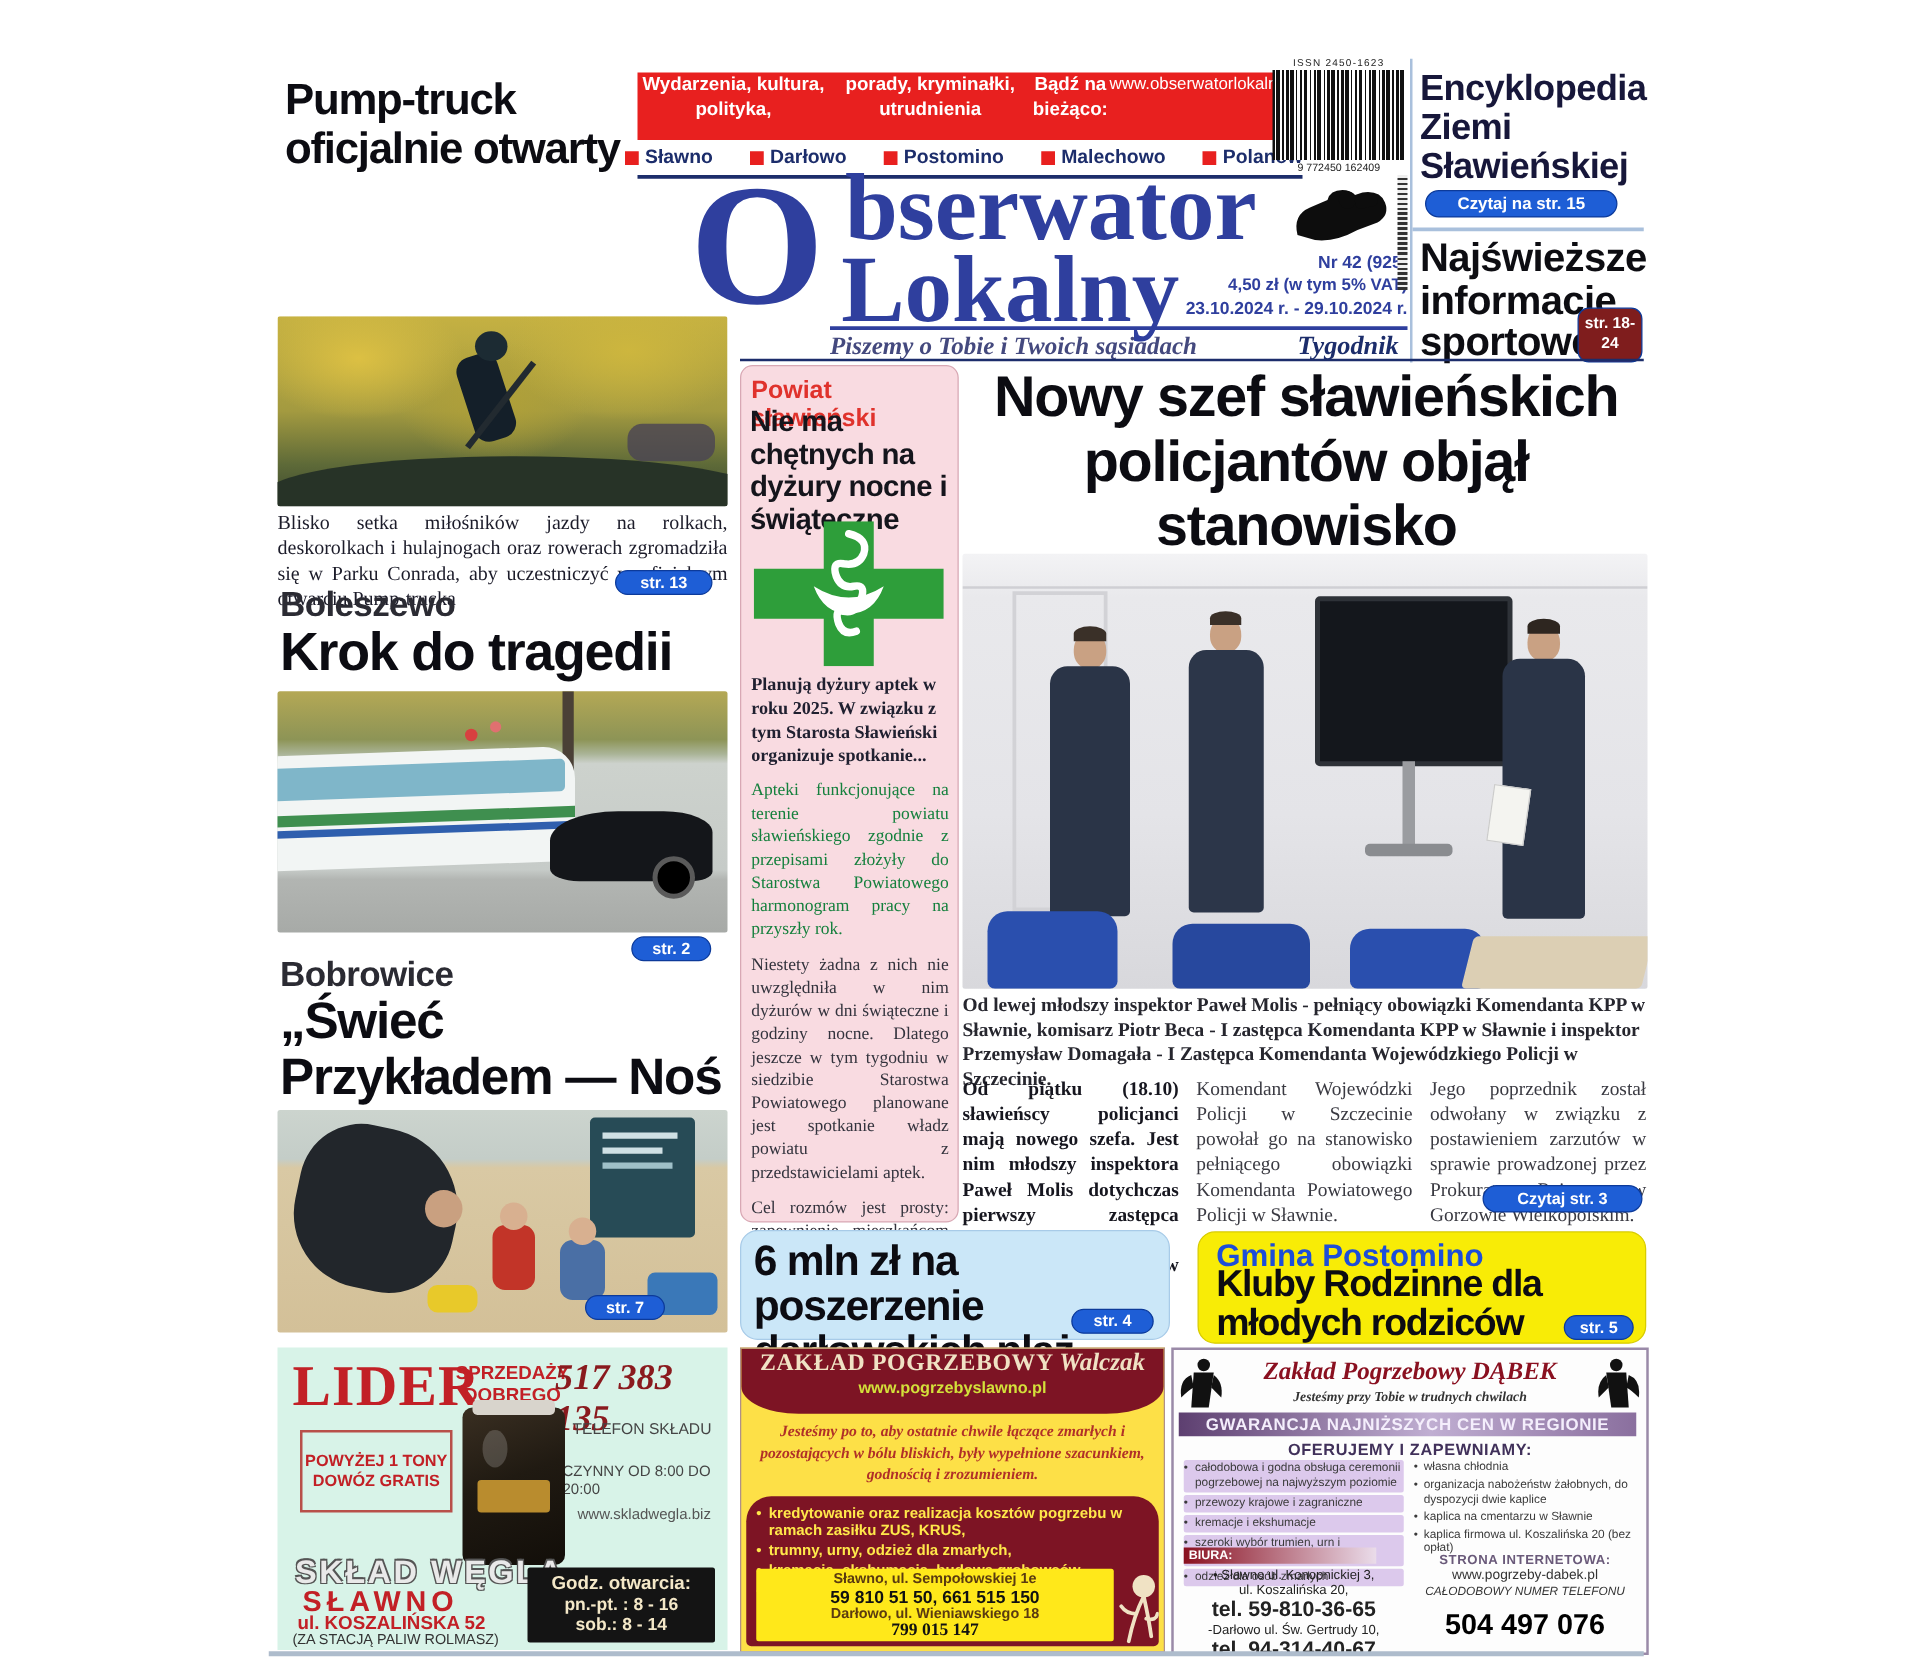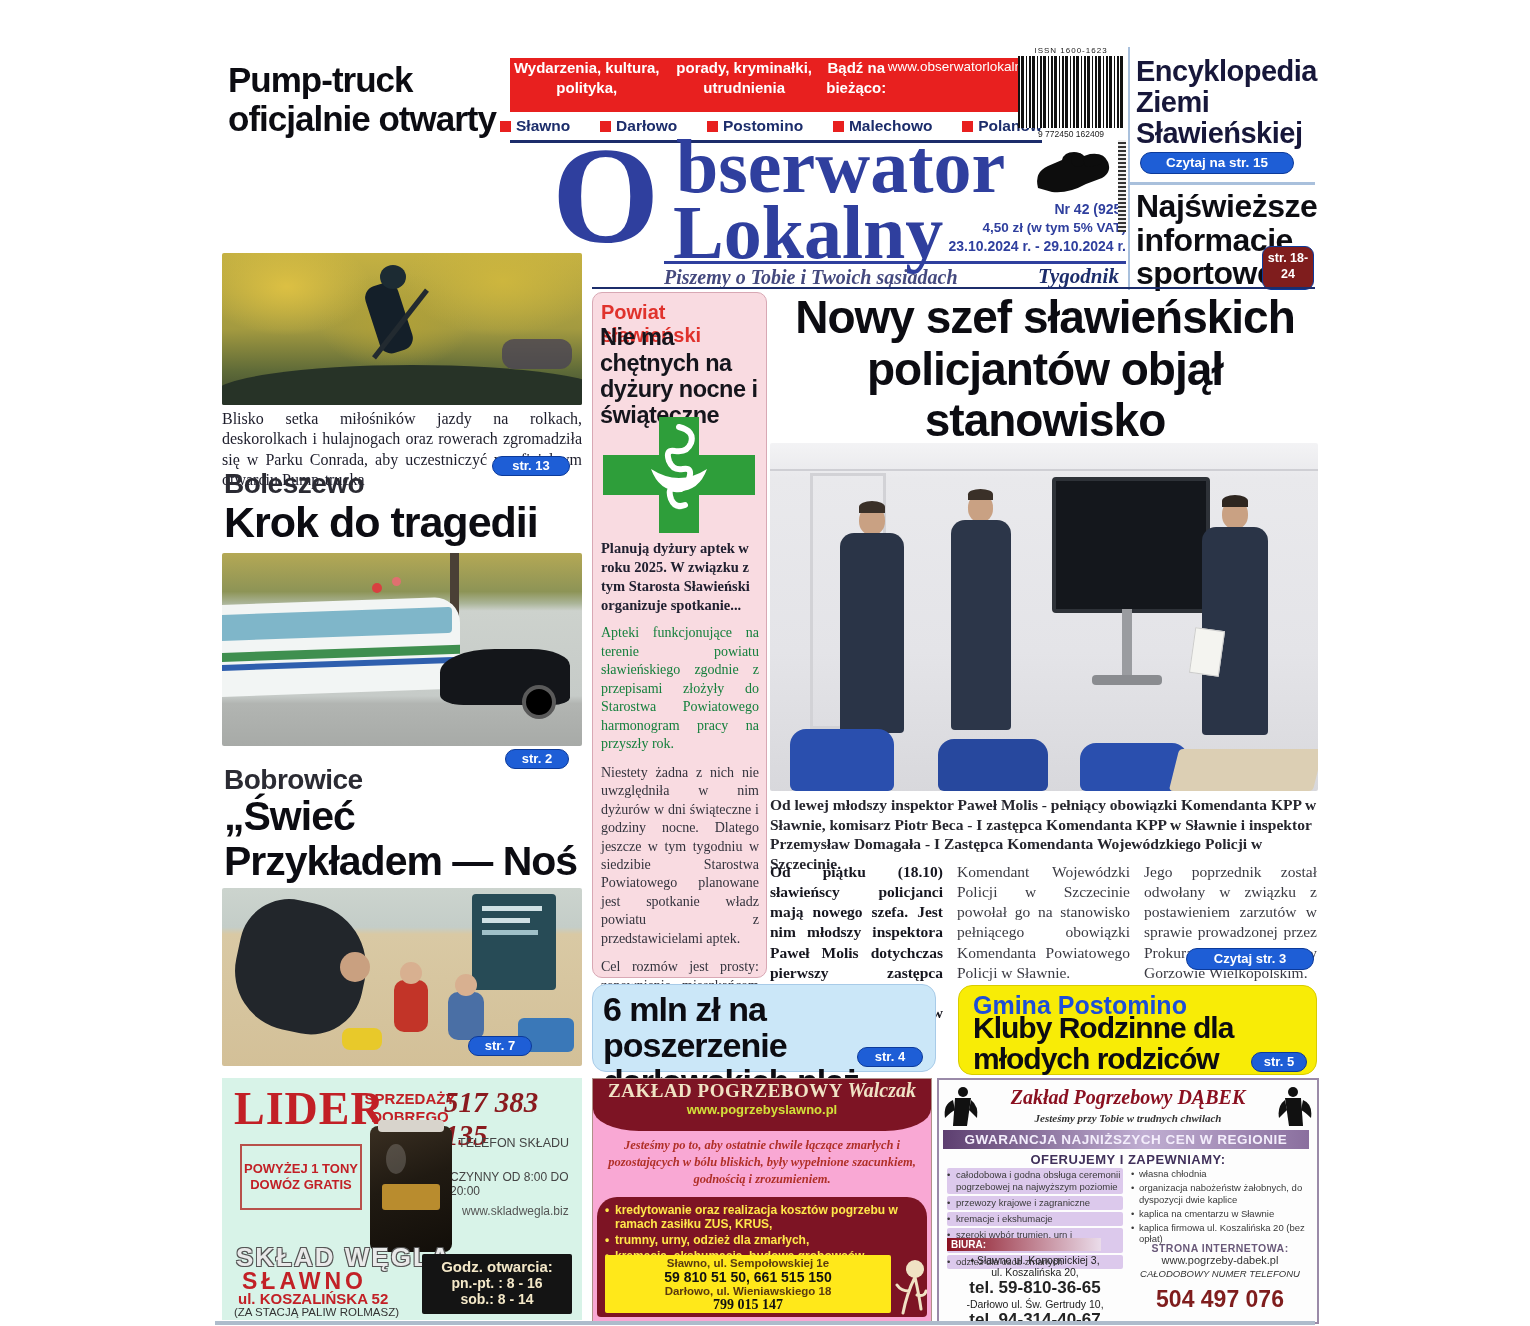--- a/index.html
+++ b/index.html
@@ -93,21 +93,21 @@
 <div class="abs" style="left:1028px;top:144px;width:88px;height:54px;">
   <svg width="88" height="54" viewBox="0 0 88 54">
     <path d="M10 44 Q6 28 20 22 L34 16 Q36 8 46 8 Q52 8 56 12 L62 10 Q76 8 80 18 Q84 28 74 34 L58 40 Q40 50 24 48 Z" fill="#0d0d0d"></path>
     <circle cx="50" cy="16" r="7" fill="#0d0d0d"></circle>
     <rect x="56" y="12" width="18" height="10" rx="4" fill="#0d0d0d" transform="rotate(-12 65 17)"></rect>
   </svg>
 </div>
 
 <div class="abs" style="left:1118px;top:140px;width:8px;height:92px;background:repeating-linear-gradient(0deg,#333 0 2px,#eee 2px 4px);"></div>
 
-<div class="abs" style="left:1018px;top:46px;width:106px;font-size:8px;letter-spacing:1px;text-align:center;color:#222;">ISSN 1600-1623</div>
+<div class="abs" style="left:1018px;top:46px;width:106px;font-size:8px;letter-spacing:1px;text-align:center;color:#222;">ISSN 2450-1623</div>
 <div class="abs barcode" style="left:1018px;top:56px;width:106px;height:72px;"></div>
 <div class="abs" style="left:1018px;top:129px;width:106px;font-size:8.5px;text-align:center;color:#222;">9 772450 162409</div>
 
 <div class="abs" style="left:1128px;top:47px;width:2px;height:243px;background:#a9c0dc;"></div>
 
 <div class="abs" style="left:1136px;top:56px;width:178px;font-size:29px;font-weight:bold;line-height:1.07;color:#17173a;letter-spacing:-0.5px;">Encyklopedia Ziemi Sławieńskiej</div>
 <div class="pill" style="left:1140px;top:152px;width:152px;height:20px;line-height:20px;font-size:13.5px;">Czytaj na str. 15</div>
 <div class="abs" style="left:1130px;top:182px;width:185px;height:3px;background:#a9c0dc;"></div>
 <div class="abs" style="left:1136px;top:190px;width:150px;font-size:32px;font-weight:bold;line-height:1.05;color:#0d0d12;letter-spacing:-0.5px;">Najświeższe informacje sportowe</div>
 <div class="badge-sport" style="left:1262px;top:246px;width:50px;height:38px;">str. 18-24</div>
@@ -267,21 +267,21 @@
   <div class="abs" style="left:20px;top:190px;font-size:23px;font-weight:bold;color:#c22026;letter-spacing:4px;">SŁAWNO</div>
   <div class="abs" style="left:16px;top:212px;font-size:15px;font-weight:bold;color:#c22026;">ul. KOSZALIŃSKA 52</div>
   <div class="abs" style="left:12px;top:228px;font-size:11.5px;color:#333;">(ZA STACJĄ PALIW ROLMASZ)</div>
   <div class="abs" style="left:200px;top:176px;width:150px;height:60px;background:#141414;color:#f4e8c8;text-align:center;border-radius:2px;">
     <div style="font-size:15px;font-weight:bold;margin-top:4px;">Godz. otwarcia:</div>
     <div style="font-size:14px;font-weight:bold;">pn.-pt. : 8 - 16</div>
     <div style="font-size:14px;font-weight:bold;">sob.: 8 - 14</div>
   </div>
 </div>
 
-<div class="ad" style="left:592px;top:1078px;width:338px;height:242px;background:#f9a8d4;border:1px solid #b09088;">
+<div class="ad" style="left:592px;top:1078px;width:338px;height:242px;background:#fde047;border:1px solid #b09088;">
   <div class="abs" style="left:0;top:0;width:338px;height:52px;background:#7d1424;border-radius:0 0 46px 46px / 0 0 22px 22px;text-align:center;">
     <span class="serif" style="font-size:19px;font-weight:bold;color:#f0e2c4;letter-spacing:0.5px;">ZAKŁAD POGRZEBOWY</span>
     <span class="serif" style="font-size:20px;font-weight:bold;font-style:italic;color:#f0e2c4;">Walczak</span>
     <div style="font-size:13px;font-weight:bold;color:#d3e03a;">www.pogrzebyslawno.pl</div>
   </div>
   <div class="abs serif" style="left:12px;top:58px;width:314px;font-size:12.5px;line-height:1.35;font-style:italic;font-weight:bold;color:#b03028;text-align:center;">Jesteśmy po to, aby ostatnie chwile łączące zmarłych i pozostających w bólu bliskich, były wypełnione szacunkiem, godnością i zrozumieniem.</div>
   <div class="abs" style="left:4px;top:118px;width:330px;height:120px;background:#7d1424;border-radius:20px 20px 4px 4px;">
     <ul class="w-bullets" style="margin:6px 8px 0 8px;padding:0;color:#ffe84a;font-weight:bold;font-size:12px;line-height:1.18;">
       <li>kredytowanie oraz realizacja kosztów pogrzebu w ramach zasiłku ZUS, KRUS,</li>
       <li>trumny, urny, odzież dla zmarłych,</li>
@@ -344,17 +344,17 @@
     <div style="font-size:10.5px;">• Sławno ul. Konopnickiej 3,</div>
     <div style="font-size:10.5px;">ul. Koszalińska 20,</div>
     <div style="font-size:17px;font-weight:bold;">tel. 59-810-36-65</div>
     <div style="font-size:10.5px;">-Darłowo ul. Św. Gertrudy 10,</div>
     <div style="font-size:17px;font-weight:bold;">tel. 94-314-40-67</div>
   </div>
   <div class="abs" style="left:192px;top:162px;width:178px;text-align:center;color:#333;">
     <div style="font-size:10.5px;font-weight:bold;color:#6a5a7a;letter-spacing:0.5px;">STRONA INTERNETOWA:</div>
     <div style="font-size:11px;">www.pogrzeby-dabek.pl</div>
     <div style="font-size:9.5px;font-style:italic;margin-top:2px;line-height:1.3;">CAŁODOBOWY NUMER TELEFONU</div>
-    <div style="font-size:23px;font-weight:bold;color:#7f1d1d;margin-top:6px;">504 497 076</div>
+    <div style="font-size:23px;font-weight:bold;color:#000000;margin-top:6px;">504 497 076</div>
   </div>
 </div>
 
 <div class="abs" style="left:215px;top:1321px;width:1100px;height:4px;background:#aebccc;"></div>
 
 </body></html>

